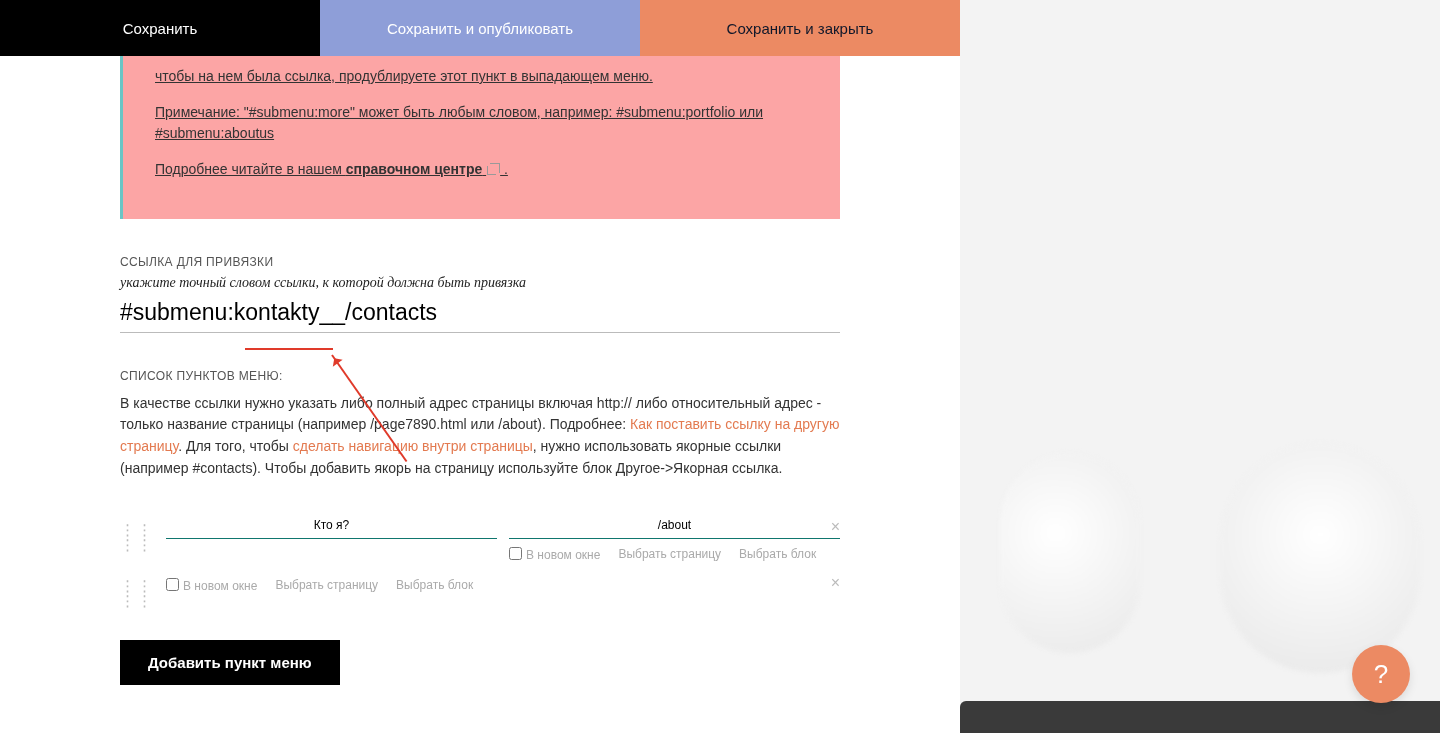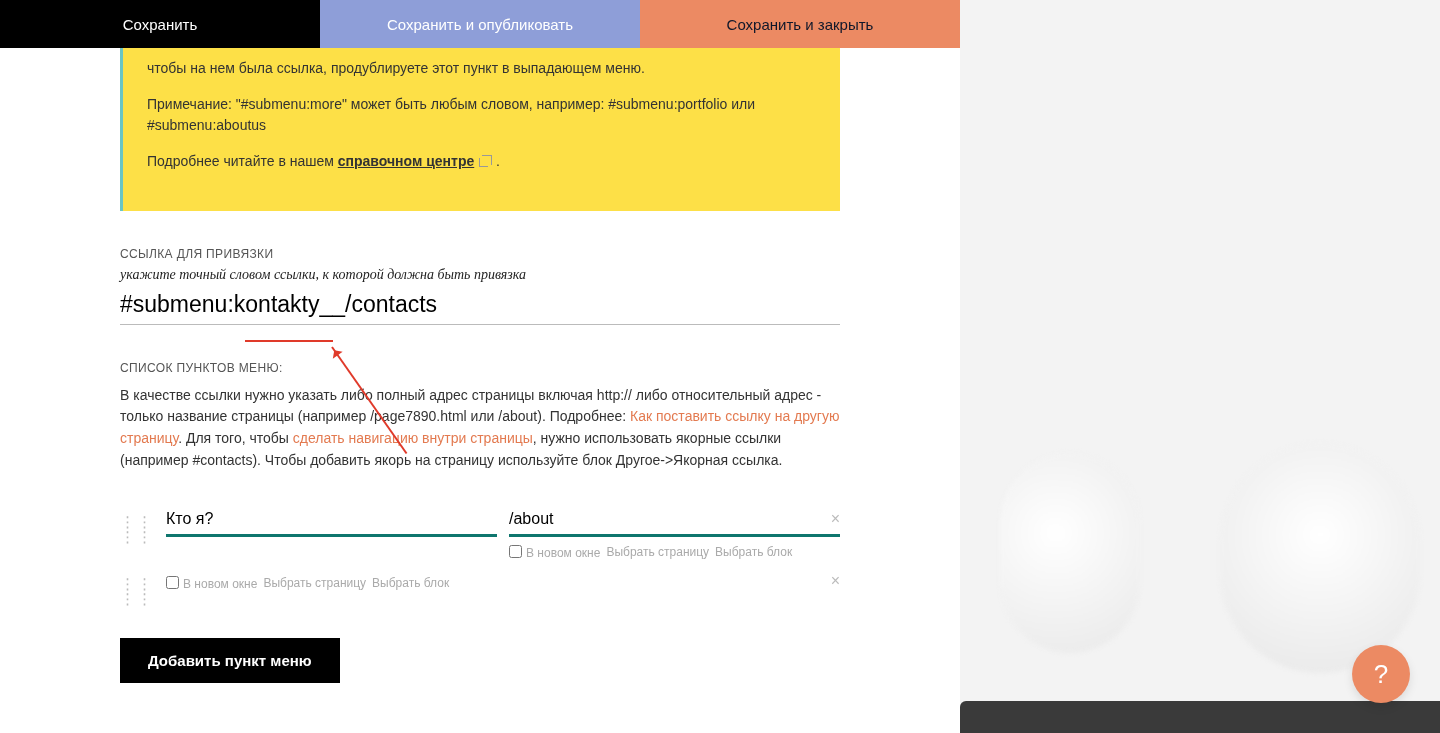--- a/index.html
+++ b/index.html
@@ -1,41 +1,41 @@
 <!DOCTYPE html>
 <html><head>
 <meta charset="utf-8">
 <style>
   * { box-sizing: border-box; margin: 0; padding: 0; }
   body { font-family: Arial, Helvetica, sans-serif; font-size: 14px; color: #333; background: #fff; }
-  .topbar { display: flex; height: 48px; width: 960px; }
+  .topbar { display: flex; height: 56px; width: 960px; }
   .topbar button { flex: 1; border: none; cursor: pointer; font-size: 15px; font-family: inherit; }
   .btn-save { background: #000; color: #fff; }
   .btn-publish { background: #8e9ed8; color: #fff; text-align: center; }
   .btn-close { background: #ec8a63; color: #0f172a; }
   .main { width: 960px; padding: 0 120px 40px 120px; position: relative; }
-  .infobox { border-left: 3px solid #6ac5c5; background: #fde047; padding: 10px 20px 24px 24px; line-height: 1.55; }
+  .infobox { border-left: 3px solid #6ac5c5; background: #fca5a5; padding: 10px 20px 24px 32px; line-height: 1.55; text-decoration: underline; }
   .infobox p { margin-bottom: 14px; }
   .infobox a { color: #333; text-decoration: underline; font-weight: bold; }
   .ext-icon { display: inline-block; width: 10px; height: 10px; border: 1px solid #999; border-bottom: none; border-left: none; margin-left: 4px; vertical-align: 1px; position: relative; }
   .ext-icon::after { content: ""; position: absolute; right: 1px; top: 0; width: 8px; height: 8px; border-bottom: 1px solid #999; border-left: 1px solid #999; transform: translate(-2px,2px); }
   .section-label { font-size: 12px; letter-spacing: 0.03em; color: #555; margin-top: 36px; text-transform: uppercase; }
   .section-subtext { font-style: italic; font-family: Georgia, serif; margin-top: 6px; color: #222; }
   .inp-line { width: 100%; border: none; border-bottom: 1px solid #bbb; font-size: 23px; padding: 8px 0 6px; outline: none; background: transparent; }
   .hint { font-size: 13px; color: #555; margin-top: 10px; }
   .body-text { font-size: 14px; line-height: 1.55; margin-top: 10px; color: #333; }
   .body-text a { color: #e37a50; text-decoration: none; }
   .menu-rows { margin-top: 34px; }
   .menu-row { display: flex; align-items: flex-start; gap: 12px; margin-bottom: 8px; }
   .drag-handle { color: #bbb; font-size: 15px; line-height: 1; letter-spacing: 2px; padding-top: 8px; cursor: grab; user-select: none; }
   .col-name { flex: 1; }
   .col-link { flex: 1; position: relative; }
-  .inp-row { width: 100%; border: none; border-bottom: 3px solid #0f766e; font-size: 16px; padding: 4px 0 6px; outline: none; background: transparent; }
+  .inp-row { width: 100%; border: none; border-bottom: 1px solid #0f766e; font-size: 12px; padding: 4px 0 6px; outline: none; background: transparent; text-align: center; }
   .row-x { position: absolute; right: 0; top: 4px; color: #bbb; cursor: pointer; font-size: 16px; }
-  .row-opts { display: flex; gap: 6px; align-items: center; margin-top: 8px; font-size: 12px; color: #aaa; }
+  .row-opts { display: flex; gap: 18px; align-items: center; margin-top: 8px; font-size: 12px; color: #aaa; }
   .row-opts input[type=checkbox] { margin-right: 4px; vertical-align: -1px; }
   .row-opts span { cursor: pointer; }
   .add-btn { display: inline-block; background: #000; color: #fff; border: none; padding: 14px 28px; font-size: 15px; margin-top: 24px; cursor: pointer; font-weight: bold; }
   .right-panel { position: fixed; right: 0; top: 0; width: 480px; height: 100%; background: #f3f3f3; }
   .right-panel .dark-strip { position: absolute; bottom: 0; left: 0; right: 0; height: 32px; background: #3a3a3a; border-top-left-radius: 6px; }
   .right-panel .blob1 { position: absolute; left: 40px; bottom: 80px; width: 140px; height: 200px; background: radial-gradient(circle at 40% 40%, #fff, #e8e8e8); border-radius: 80px; filter: blur(2px); }
   .right-panel .blob2 { position: absolute; right: 20px; bottom: 60px; width: 200px; height: 230px; background: radial-gradient(circle at 50% 40%, #fff, #e6e6e6); border-radius: 110px; filter: blur(2px); }
   .help-fab { position: fixed; right: 30px; bottom: 30px; width: 58px; height: 58px; border-radius: 50%; background: #ec8a63; color: #fff; display: flex; align-items: center; justify-content: center; font-size: 26px; cursor: pointer; box-shadow: 0 4px 10px rgba(0,0,0,0.1); }
   
   .anno-underline { position: absolute; height: 2px; background: #e03a2a; }

